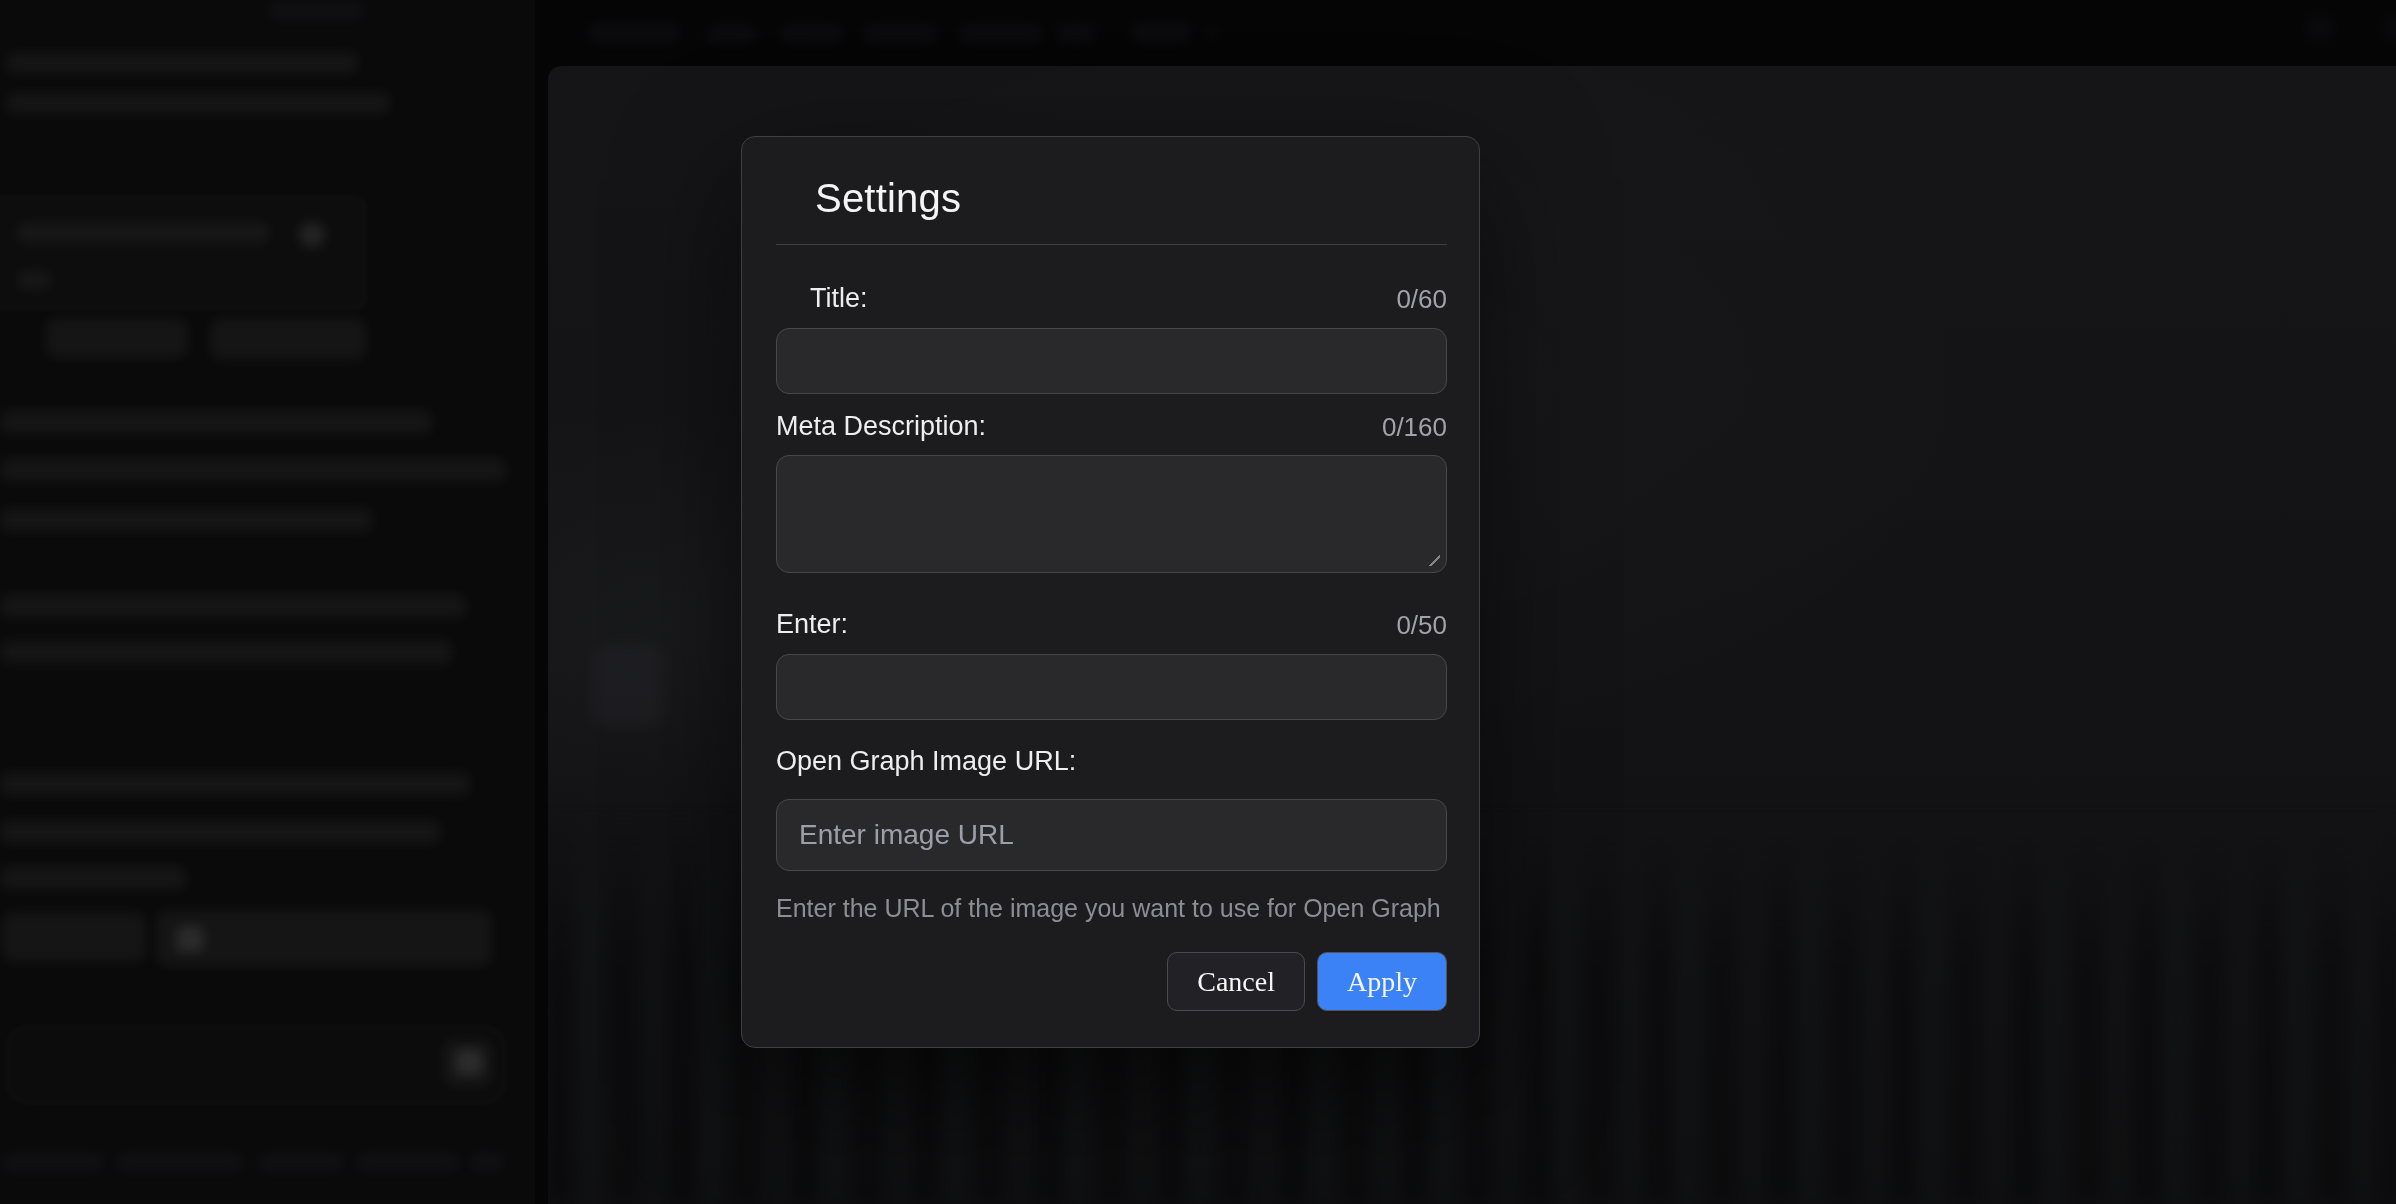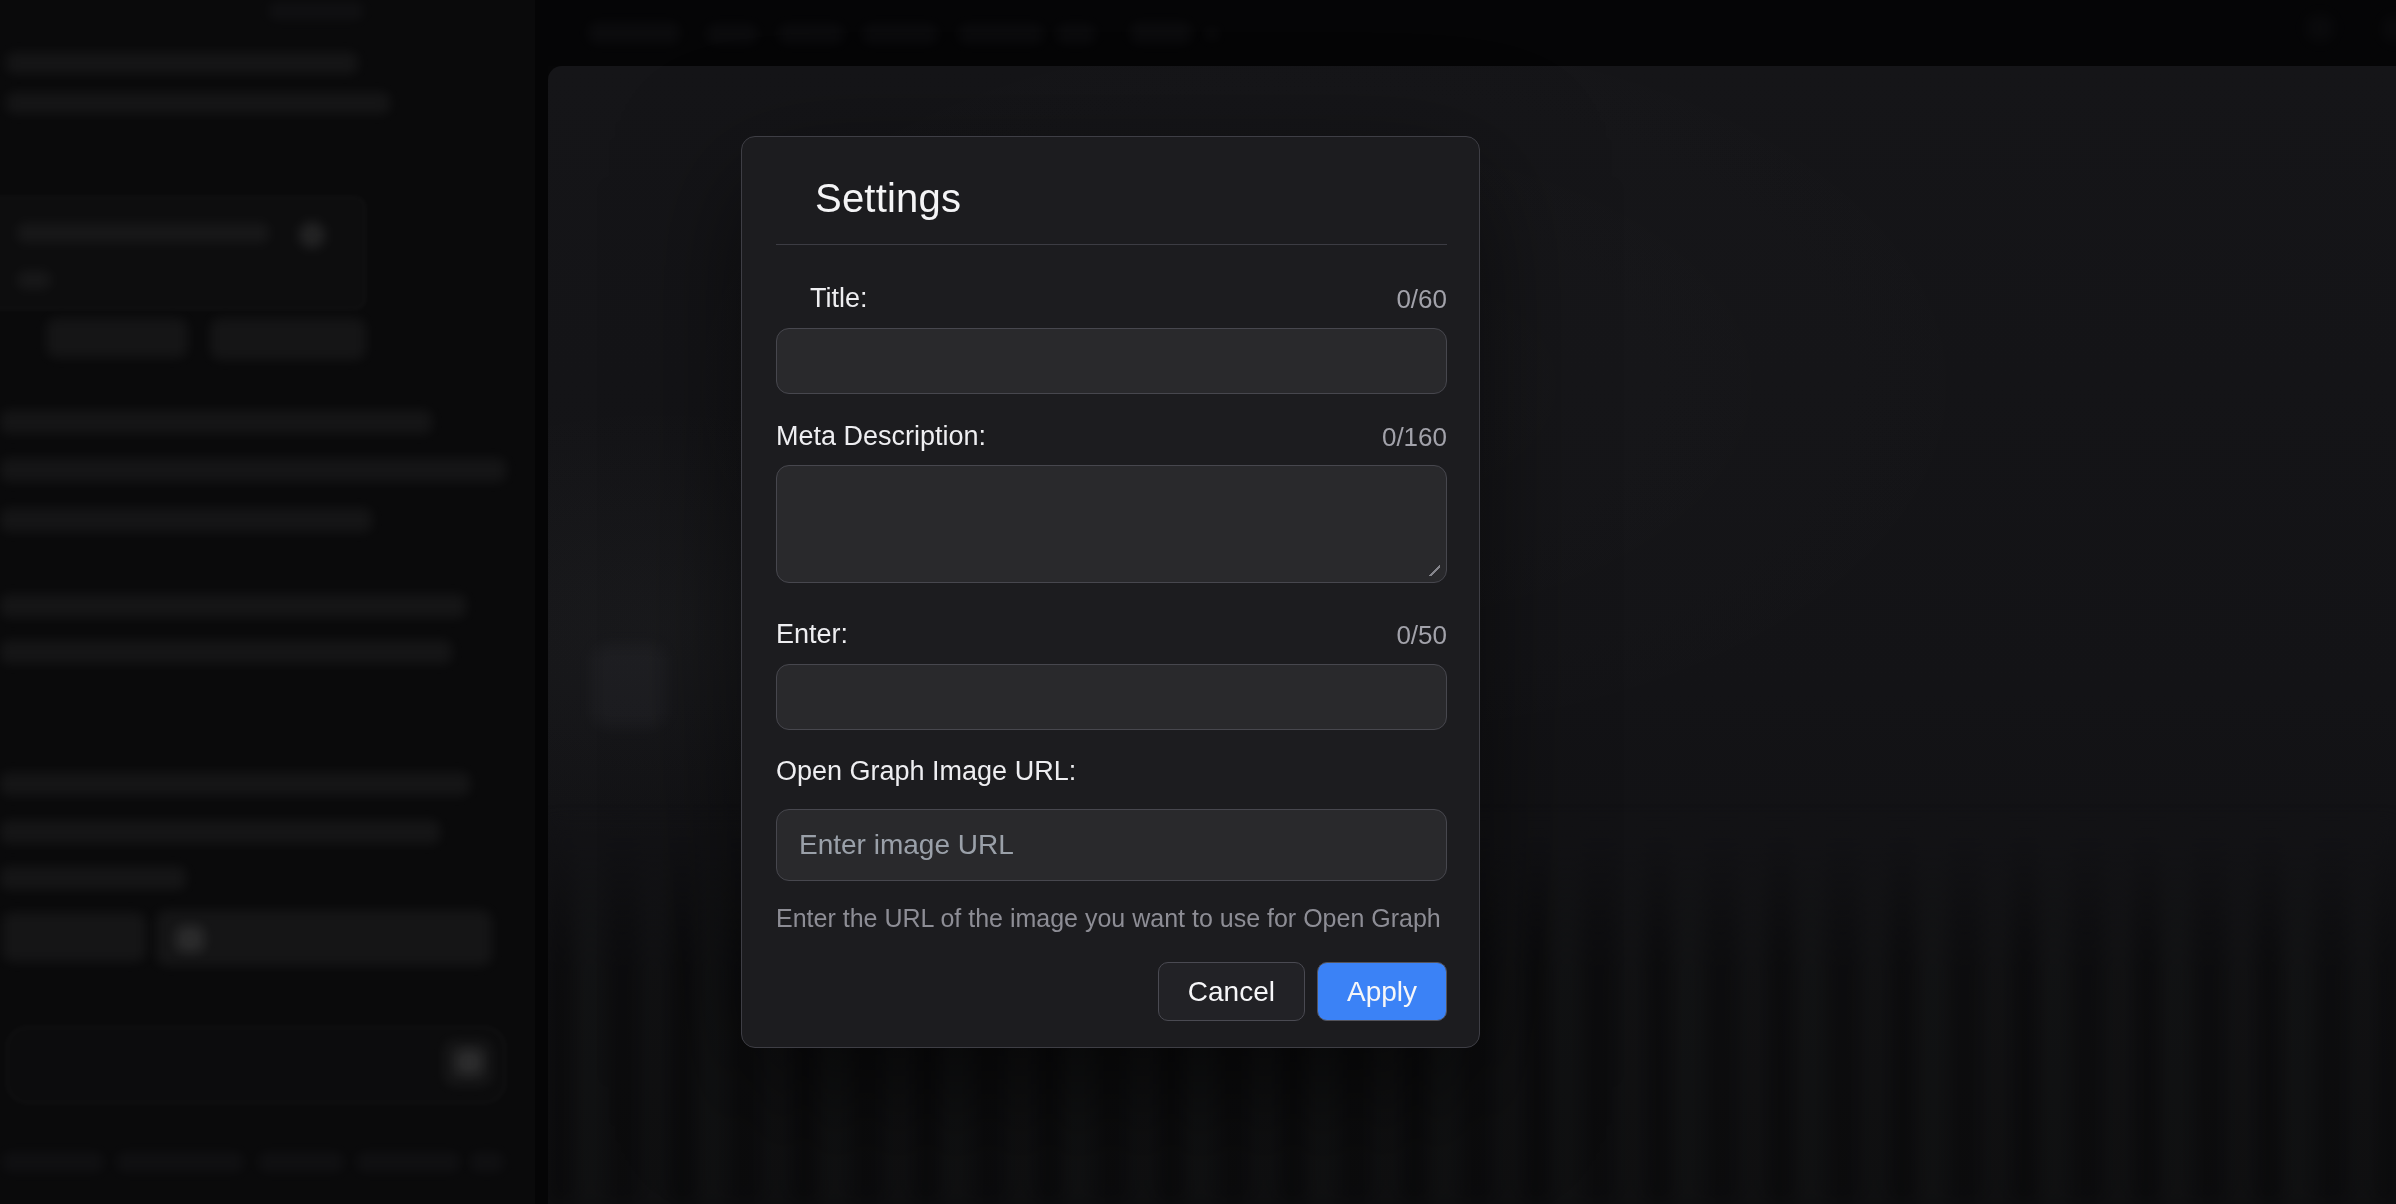--- a/index.html
+++ b/index.html
@@ -42,41 +42,41 @@
   #modal{
     position:absolute;left:741px;top:136px;width:739px;height:912px;box-sizing:border-box;
     background:#1c1c1f;border:1px solid #3e3e45;border-radius:14px;
     padding:0 32px 0 34px;box-shadow:0 40px 120px rgba(0,0,0,0.55);z-index:10;
   }
   #modal h2{margin:44px 0 0 39px;font-size:40px;line-height:34px;font-weight:500;
             color:#f4f4f6;letter-spacing:.2px;}
   .divider{height:1px;background:#3c3c43;margin-top:29px;}
   .row{display:flex;justify-content:space-between;align-items:flex-end;}
   .row.r1{margin-top:38px;margin-left:34px;}
-  .row.r2{margin-top:27px;}
+  .row.r2{margin-top:17px;}
   .row.r3{margin-top:36px;}
   .row.r4{margin-top:26px;}
   .flabel{font-size:27px;line-height:30px;color:#eeeef1;}
   .counter{font-size:26px;line-height:28px;color:#a2a2aa;}
   .field{display:block;margin-top:15px;width:100%;box-sizing:border-box;height:66px;
          background:#29292c;border:1.5px solid #47474e;border-radius:13px;
          font-size:28px;color:#e9e9ed;padding:0 22px;outline:none;
          font-family:"Liberation Sans","DejaVu Sans",sans-serif;}
   .field.url{margin-top:23px;height:72px;}
   .field::placeholder{color:#9aa0a9;opacity:1;}
   .ta-wrap{position:relative;margin-top:14px;}
   textarea.field{height:118px;resize:none;padding:14px 22px;line-height:32px;margin-top:0;}
   .resize-handle{position:absolute;right:7px;bottom:7px;width:15px;height:15px;
     background:repeating-linear-gradient(135deg, transparent 0 4px, #85858c 4px 6px, transparent 6px 9px);
     clip-path:polygon(100% 0,100% 100%,0 100%);}
   .helper{margin-top:24px;font-size:25px;line-height:27px;color:#8d8d95;}
   .actions{margin-top:30px;display:flex;justify-content:flex-end;gap:12px;}
   .btn{height:59px;padding:0 29px;border-radius:10px;font-size:28px;color:#f6f6f8;
        background:#222226;border:1.5px solid #4a4a52;cursor:pointer;
-       font-family:Liberation Sans, sans-serif;}
+       font-family:Liberation Serif, serif;}
   .btn.apply{background:#3b82f6;border-color:#54545c;}
 </style>
 </head>
 <body>
 
 <div id="topbar">
 
   <div class="sm d" style="left:588px;top:22px;width:92px;height:22px;"></div>
   <div class="sm d" style="left:706px;top:24px;width:52px;height:20px;"></div>
   <div class="sm d" style="left:778px;top:24px;width:66px;height:20px;"></div>

